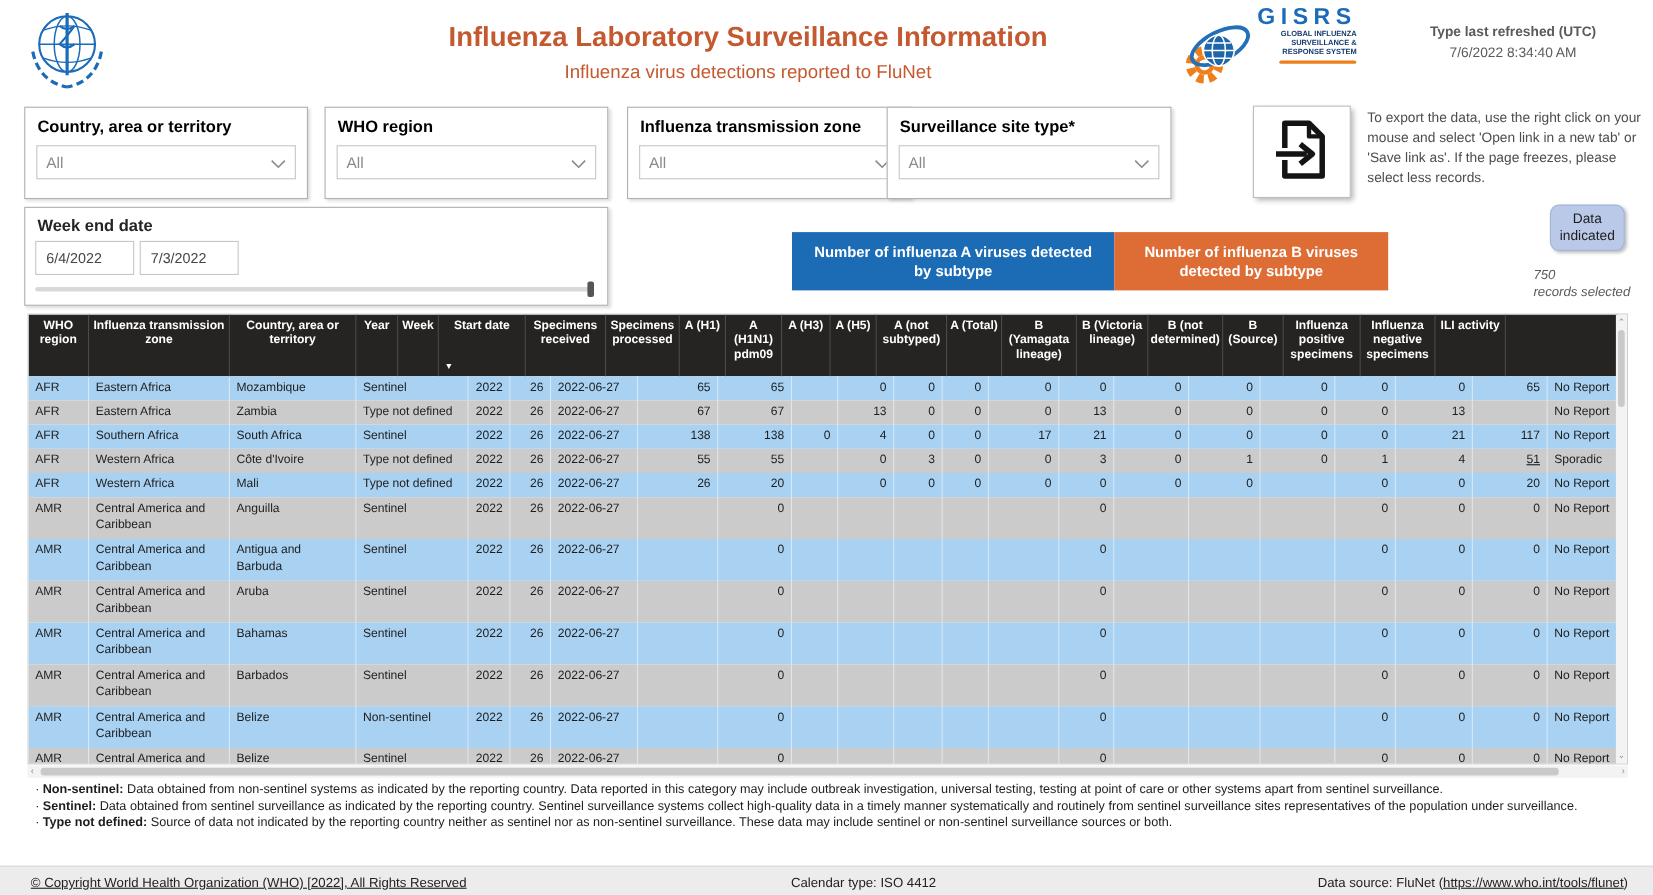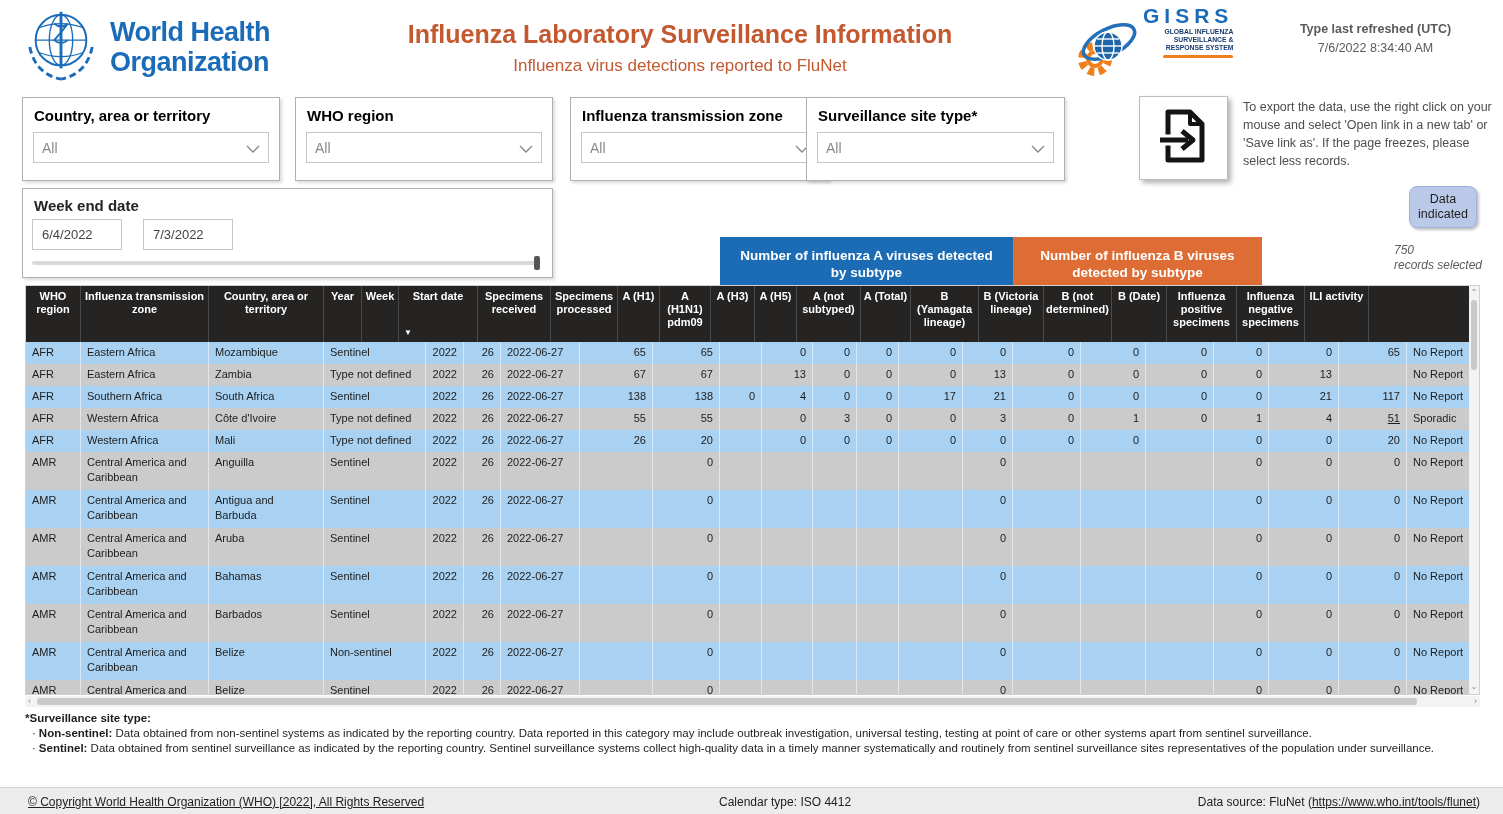--- a/index.html
+++ b/index.html
@@ -38,26 +38,26 @@
   
   .export-box{position:absolute;left:1139px;top:96px;width:89px;height:84px;background:#fff;border:1px solid #bdbdbd;
     box-shadow:3px 3px 5px rgba(0,0,0,.3);display:flex;align-items:center;justify-content:center;cursor:pointer;}
   .export-note{position:absolute;left:1243px;top:98px;width:253px;font-size:12.5px;line-height:18px;color:#4d4d4d;}
 
   
   .week{position:absolute;left:22px;top:188px;width:531px;height:90px;background:#fff;border:1px solid #b0b0b0;box-shadow:2px 2px 3px rgba(0,0,0,.15);}
   .week .lbl{font-size:15px;font-weight:bold;margin:8px 0 0 11px;}
   .date-box{position:absolute;top:30px;width:90px;height:31px;border:1px solid #c6c6c6;font-size:13px;color:#444;
     display:flex;align-items:center;padding-left:9px;background:#fff;}
-  .db1{left:9px;} .db2{left:120px;}
+  .db1{left:9px;} .db2{left:104px;}
   .range-track{position:absolute;left:9px;right:12px;top:72px;height:4px;background:#d9d9d9;border-radius:2px;}
   .range-handle{position:absolute;right:0px;top:-5px;width:6px;height:14px;background:#555;border-radius:2px;cursor:pointer;}
 
   
-  .banner{position:absolute;top:237px;height:53px;display:flex;align-items:center;justify-content:center;text-align:center;
+  .banner{position:absolute;top:211px;height:53px;display:flex;align-items:center;justify-content:center;text-align:center;
     color:#fff;font-weight:bold;font-size:13.5px;line-height:17px;padding:0 14px;}
   .banner-a{left:720px;width:293px;background:var(--banner-blue);}
   .banner-b{left:1013px;width:249px;background:var(--banner-orange);}
   .dict-btn{position:absolute;left:1409px;top:186px;width:68px;height:42px;background:var(--button-blue);border:1px solid #9FB3DC;
     border-radius:8px;box-shadow:2px 2px 3px rgba(0,0,0,.25);font-size:12.5px;color:#1d1d1d;
     display:flex;align-items:center;justify-content:center;text-align:center;line-height:15px;cursor:pointer;}
   .records{position:absolute;left:1394px;top:243px;width:92px;font-style:italic;color:#5A5A5A;font-size:12px;line-height:15px;}
 
   
   .flu-table{position:absolute;left:25px;top:285px;width:1455px;height:410px;border:1px solid #d0d0d0;overflow:hidden;background:#fff;}
@@ -110,24 +110,20 @@
           <line x1="14" y1="35" x2="66" y2="35" stroke-width="1.4"></line>
           <path d="M18 22 Q40 14 62 22" stroke-width="1.2"></path>
           <path d="M18 48 Q40 56 62 48" stroke-width="1.2"></path>
           <line x1="40" y1="6" x2="40" y2="64" stroke-width="3"></line>
           <path d="M33 18 q7 6 14 0 q-7 10 -14 17 q7 6 14 0" stroke-width="2"></path>
           <path d="M8 42 C12 62 24 72 40 75" stroke-width="3" stroke-dasharray="7 4"></path>
           <path d="M72 42 C68 62 56 72 40 75" stroke-width="3" stroke-dasharray="7 4"></path>
         </g>
       </svg>
     </span>
-    <div class="who-text">
-      <div>World Health</div>
-      <div>Organization</div>
-    </div>
   </div>
 
   <div class="main-title">
     <h1>Influenza Laboratory Surveillance Information</h1>
     <h2>Influenza virus detections reported to FluNet</h2>
   </div>
 
   <div class="gisrs">
     <span>
       <svg width="66" height="76" viewBox="0 0 66 76">
@@ -237,21 +233,21 @@
         <div class="th" style="width: 67px;"><span>Specimens processed</span></div>
         <div class="th" style="width: 42px;"><span>A (H1)</span></div>
         <div class="th" style="width: 51px;"><span>A (H1N1) pdm09</span></div>
         <div class="th" style="width: 44px;"><span>A (H3)</span></div>
         <div class="th" style="width: 42px;"><span>A (H5)</span></div>
         <div class="th" style="width: 64px;"><span>A (not subtyped)</span></div>
         <div class="th" style="width: 50px;"><span>A (Total)</span></div>
         <div class="th" style="width: 68px;"><span>B (Yamagata lineage)</span></div>
         <div class="th" style="width: 65px;"><span>B (Victoria lineage)</span></div>
         <div class="th" style="width: 68px;"><span>B (not determined)</span></div>
-        <div class="th" style="width: 55px;"><span>B (Date)</span></div>
+        <div class="th" style="width: 55px;"><span>B (Source)</span></div>
         <div class="th" style="width: 70px;"><span>Influenza positive specimens</span></div>
         <div class="th" style="width: 68px;"><span>Influenza negative specimens</span></div>
         <div class="th" style="width: 64px;"><span>ILI activity</span></div>
       </div>
     <div class="tbody">
         <div class="tr" style="height: 22px;">
           <div class="td left" style="width: 55px;">AFR</div>
           <div class="td left" style="width: 128px;">Eastern Africa</div>
           <div class="td left" style="width: 115px;">Mozambique</div>
           <div class="td left" style="width: 102px;">Sentinel</div>
@@ -545,23 +541,23 @@
       <span class="caret" style="bottom:3px">⌄</span>
     </div>
   </div>
   <div class="hscroll">
     <span class="caret" style="left:3px">‹</span>
     <div class="thumb"></div>
     <span class="caret" style="right:3px">›</span>
   </div>
 
   <div class="footnotes">
-    <div class="t">*Surveillance site type:</div>
     <div class="fn"><span class="dot">·</span><b>Non-sentinel:</b><span> Data obtained from non-sentinel systems as indicated by the reporting country. Data reported in this category may include outbreak investigation, universal testing, testing at point of care or other systems apart from sentinel surveillance.</span></div>
     <div class="fn"><span class="dot">·</span><b>Sentinel:</b><span> Data obtained from sentinel surveillance as indicated by the reporting country. Sentinel surveillance systems collect high-quality data in a timely manner systematically and routinely from sentinel surveillance sites representatives of the population under surveillance.</span></div>
+    <div class="fn"><span class="dot">·</span><b>Type not defined:</b><span> Source of data not indicated by the reporting country neither as sentinel nor as non-sentinel surveillance. These data may include sentinel or non-sentinel surveillance sources or both.</span></div>
   </div>
 
   <div class="footer">
     <span class="copy">© Copyright World Health Organization (WHO) [2022], All Rights Reserved</span>
     <span class="cal">Calendar type: ISO 4412</span>
     <span class="src"><span>Data source: FluNet (</span><a>https://www.who.int/tools/flunet</a><span>)</span></span>
   </div>
 
 </div>
 

